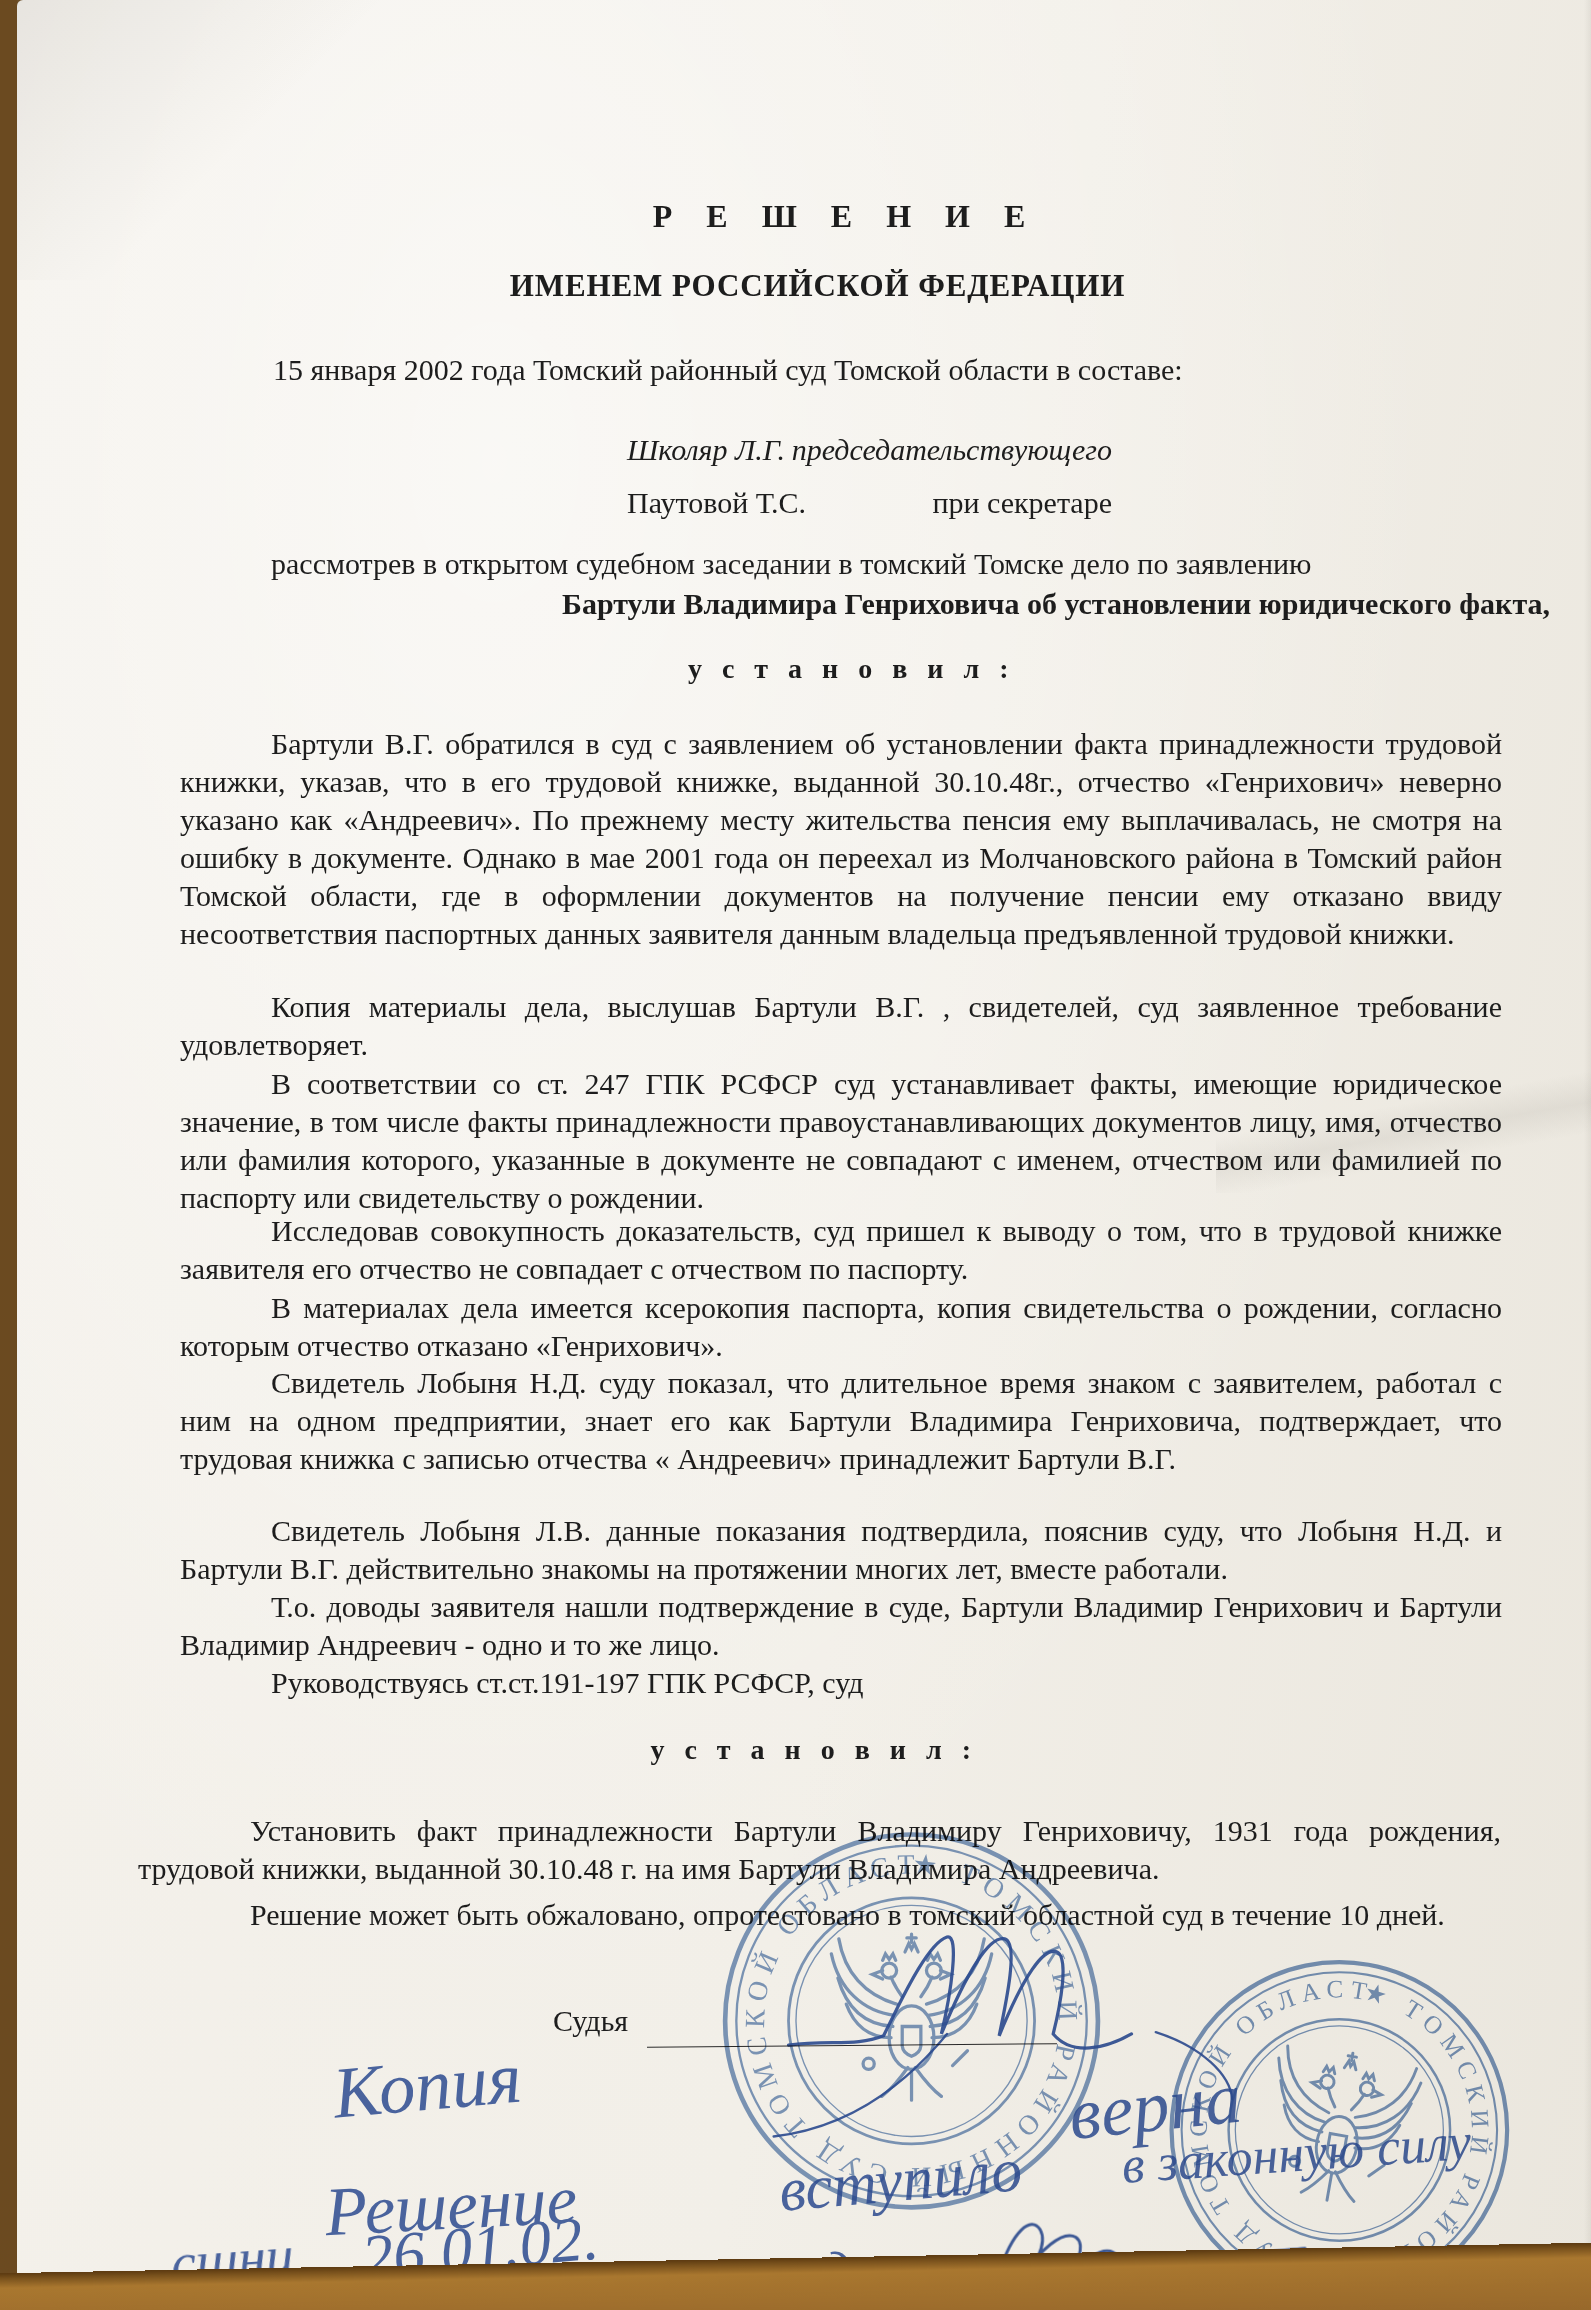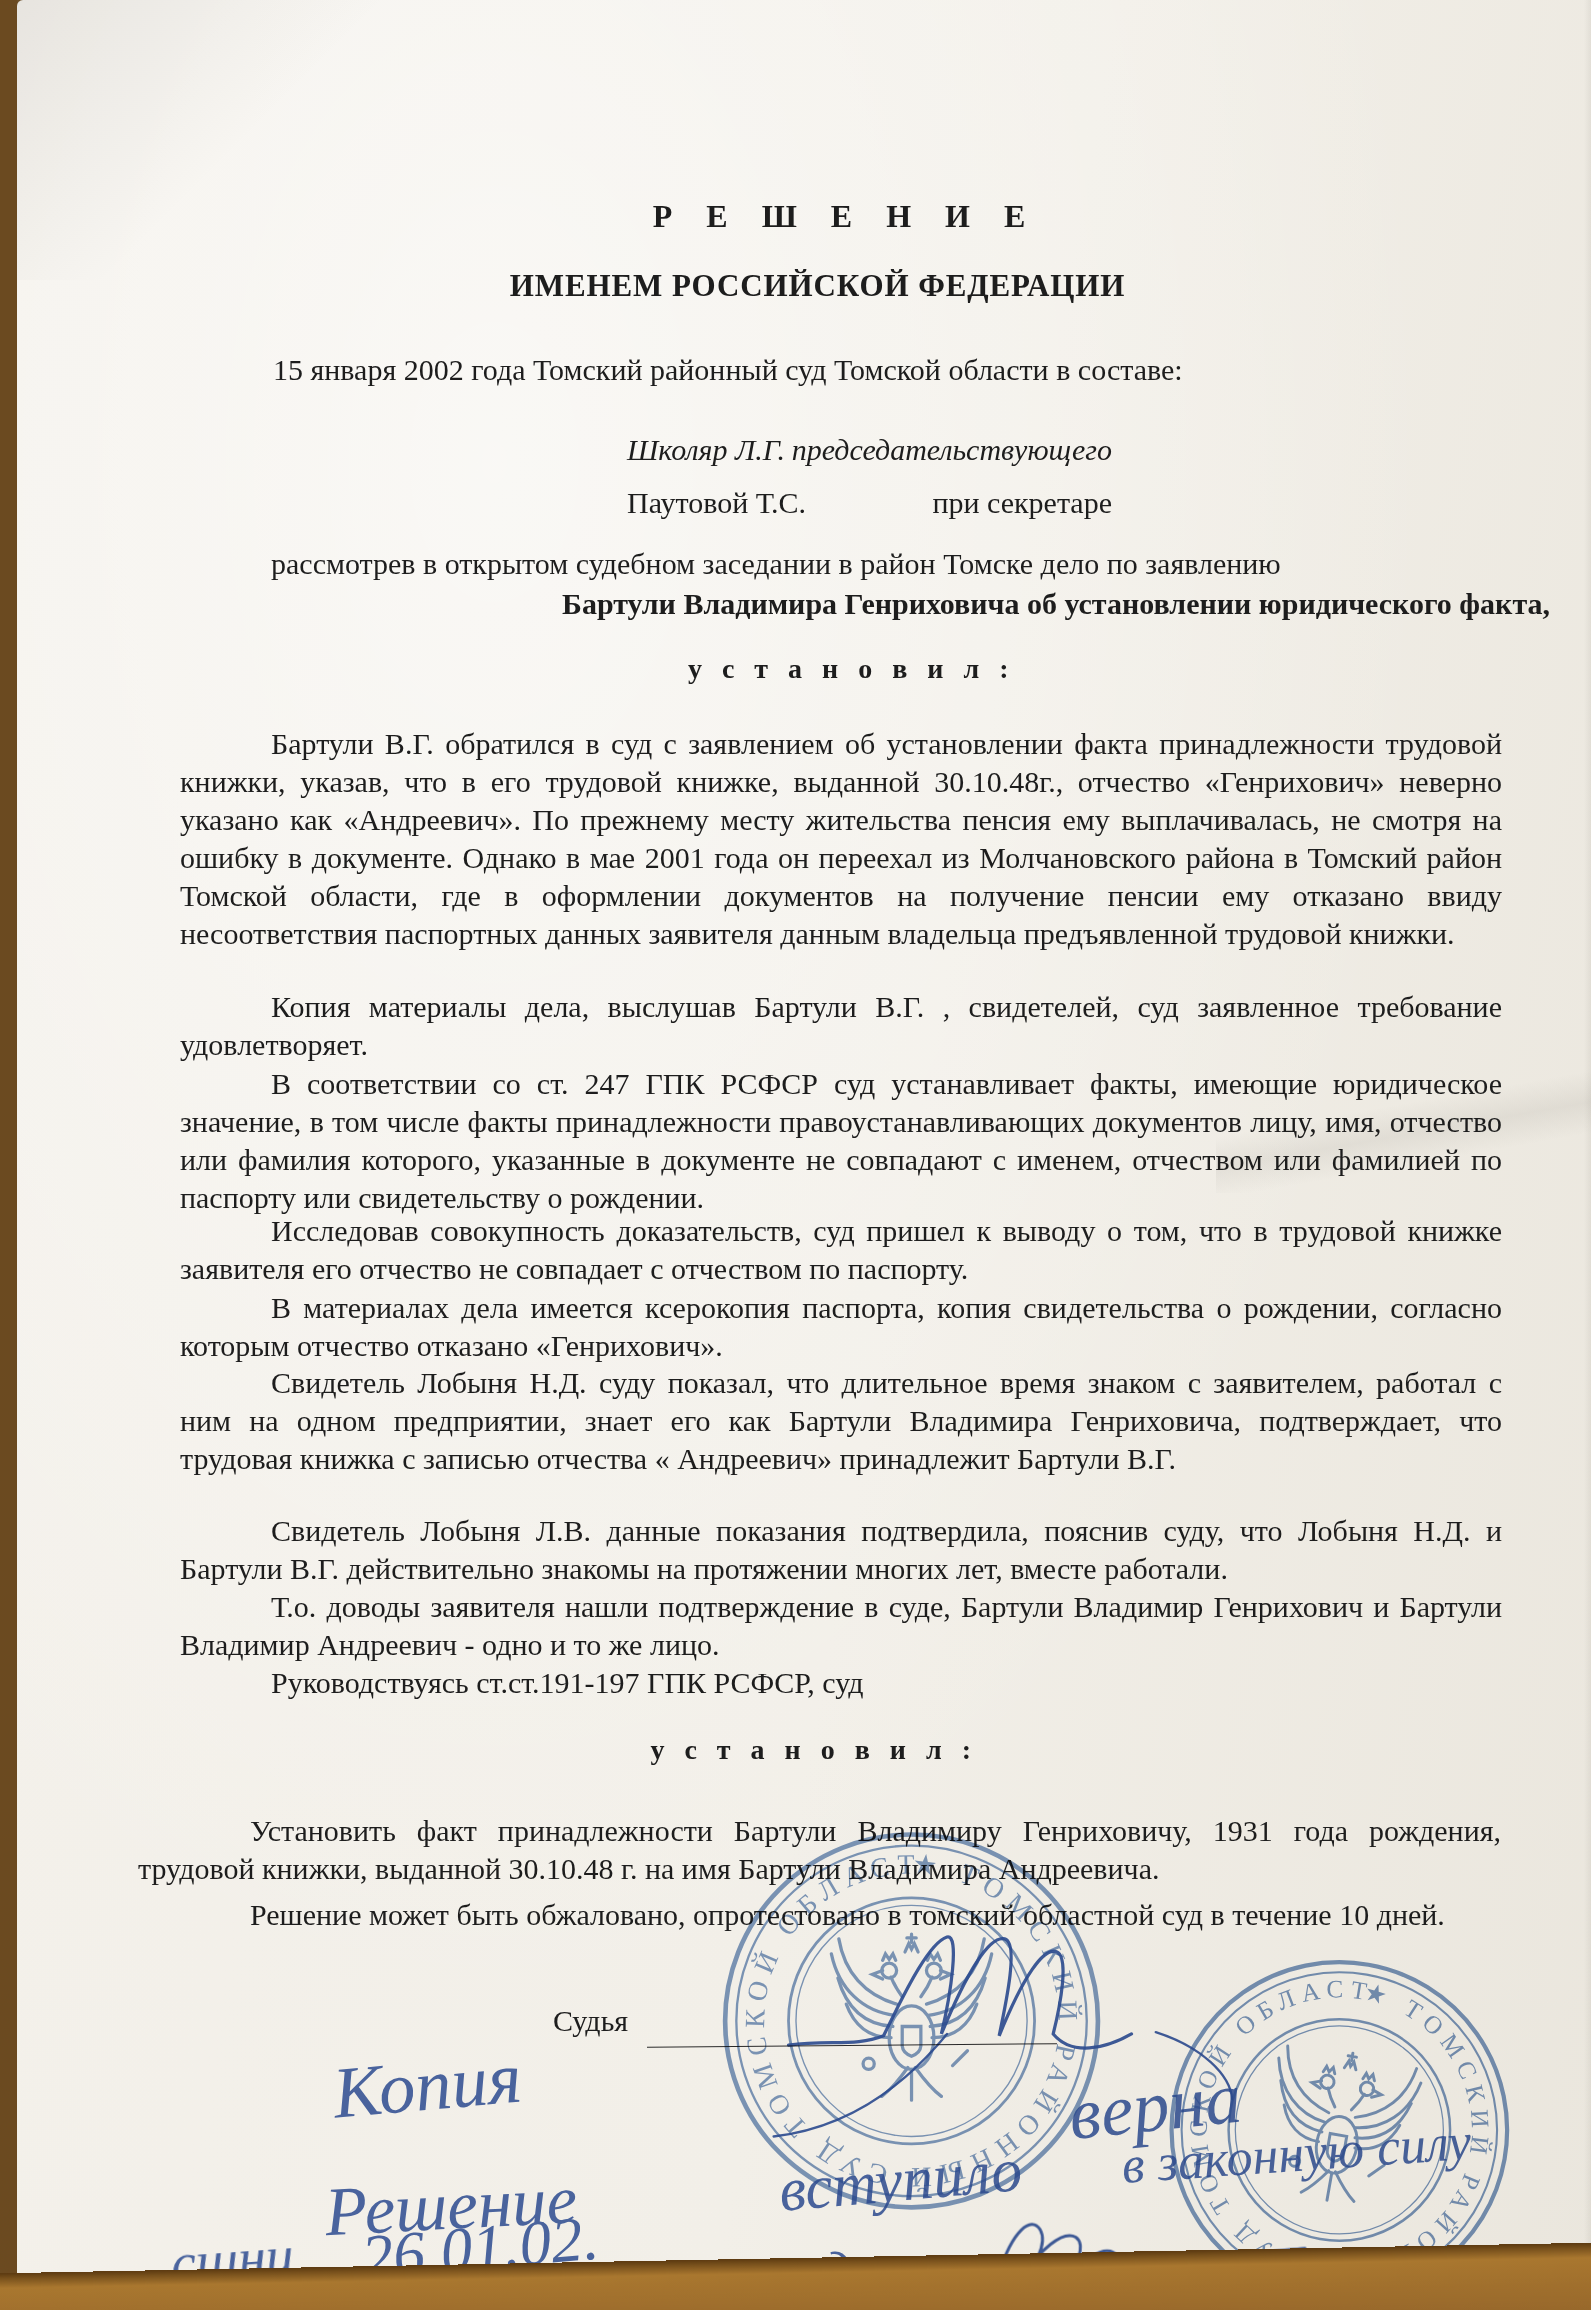--- a/index.html
+++ b/index.html
@@ -51,21 +51,21 @@
 
     <div class="abs doc" style="top:431px;left:163px;width:932px;font-style:italic;">
       <span class="names-label">председательствующего</span>
       <span class="name-val">Школяр Л.Г.</span>
     </div>
     <div class="abs doc" style="top:471px;left:163px;width:932px;margin-top:13px;">
       <span class="names-label">при секретаре</span>
       <span class="name-val">Паутовой Т.С.</span>
     </div>
 
-    <div class="abs doc" style="top:545px;left:254px;">рассмотрев  в открытом судебном заседании в район Томске дело по заявлению</div>
+    <div class="abs doc" style="top:545px;left:254px;">рассмотрев  в открытом судебном заседании в томский Томске дело по заявлению</div>
     <div class="abs doc boldline" style="top:585px;left:169px;width:1322px;margin-left:42px;">Бартули Владимира Генриховича об установлении юридического факта,</div>
 
     <div class="abs heading" style="top:653px;left:0;width:1669px;text-align:center;">у с т а н о в и л :</div>
 
     <div class="abs doc just ind" style="top:725px;">
         <p>Бартули В.Г. обратился в суд с заявлением об установлении факта принадлежности трудовой книжки, указав, что в его трудовой книжке, выданной 30.10.48г., отчество «Генрихович» неверно указано как «Андреевич». По прежнему месту жительства пенсия ему выплачивалась, не смотря на ошибку в документе. Однако в мае 2001 года он переехал из Молчановского района в Томский район Томской области,  где в оформлении документов на получение пенсии ему отказано  ввиду несоответствия паспортных данных заявителя данным владельца предъявленной трудовой книжки.</p>
       </div>
     <div class="abs doc just ind" style="top:988px;">
         <p>Копия материалы дела, выслушав Бартули В.Г. , свидетелей, суд заявленное требование удовлетворяет.</p>
       </div>

